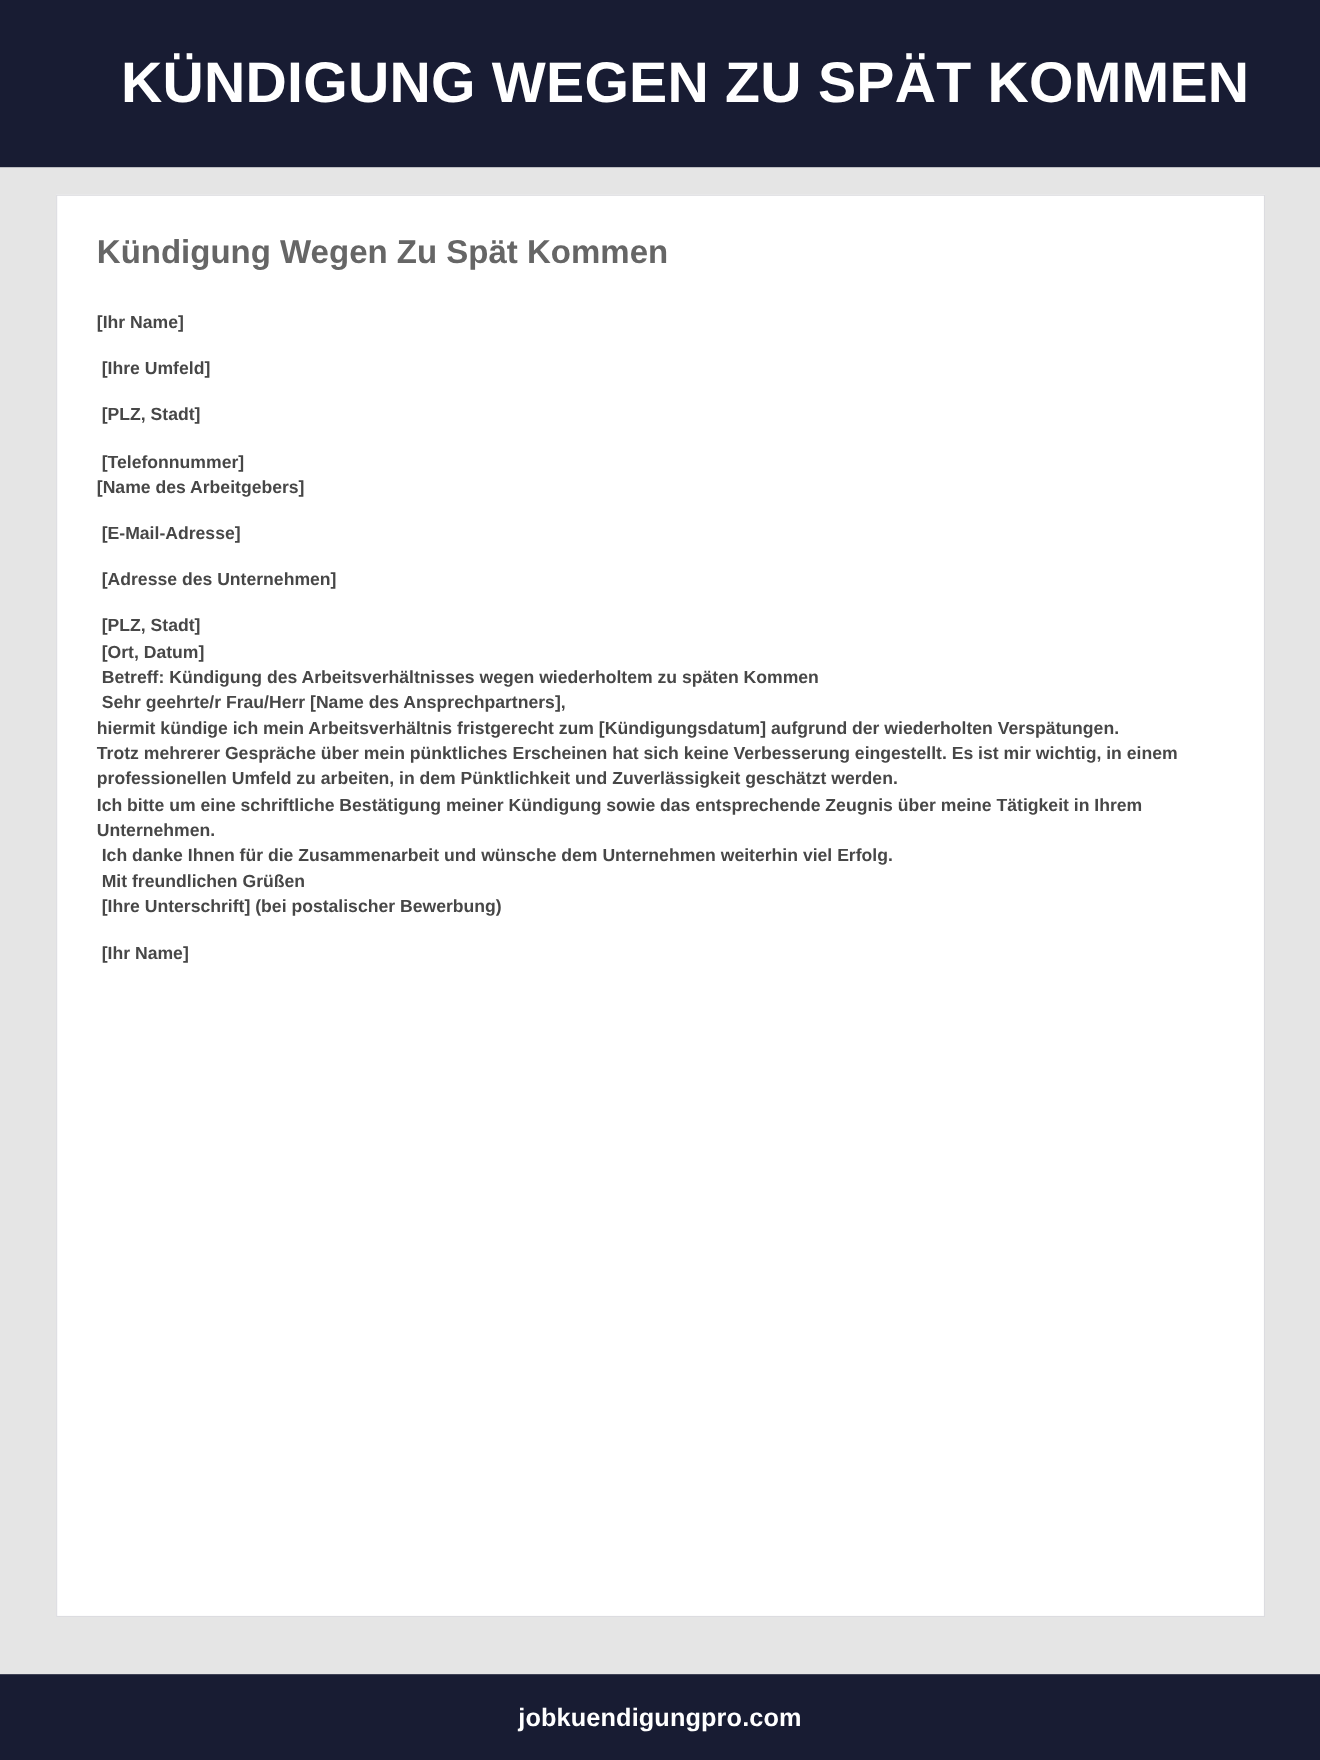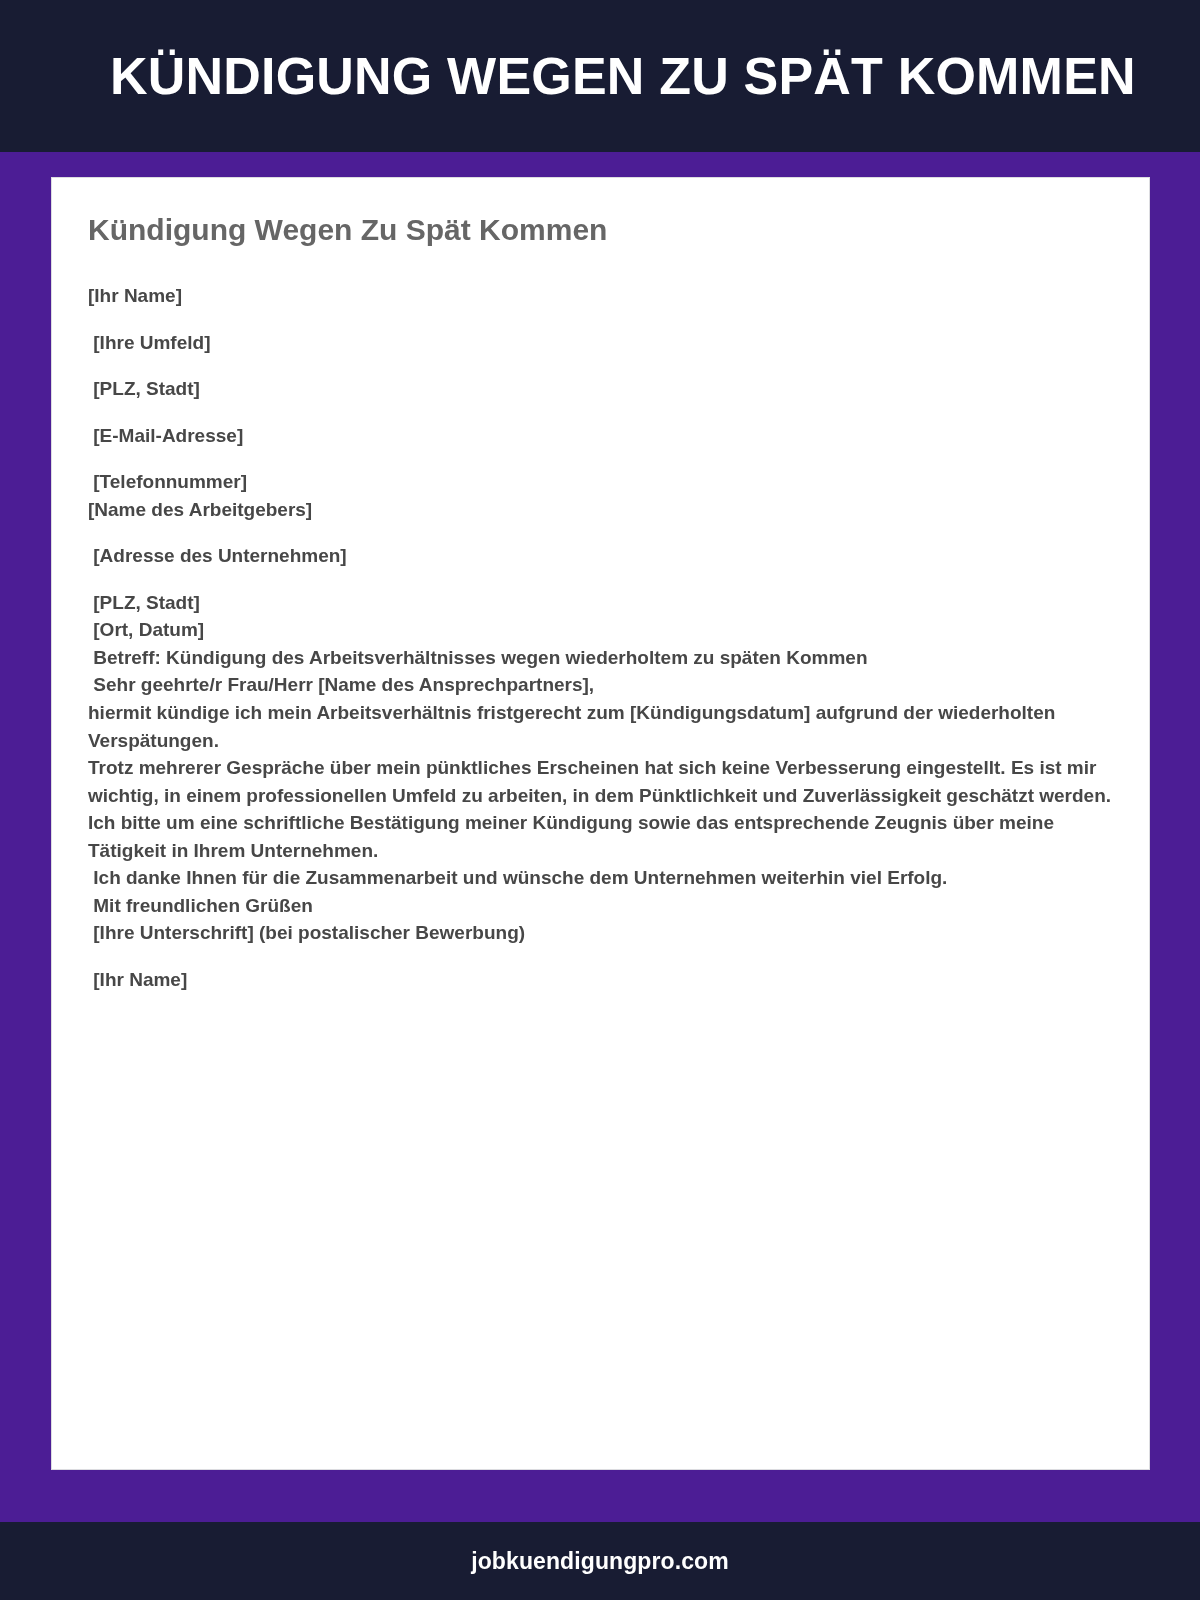--- a/index.html
+++ b/index.html
@@ -13,21 +13,21 @@
     background: #f6f7fb;
     font-family: "Liberation Sans", sans-serif;
     -webkit-font-smoothing: antialiased;
   }
 
   .page {
     width: 1200px;
     min-height: 1600px;
     display: flex;
     flex-direction: column;
-    background: #4c1d95;
+    background: #e5e5e5;
   }
 
   
   .site-header {
     background: #181c33;
     height: 152px;
     display: flex;
     align-items: center;
     padding: 0 110px;
     box-sizing: border-box;
@@ -63,21 +63,21 @@
     margin: 0 0 34px 0;
     color: #666666;
     font-size: 30px;
     line-height: 1.2;
     font-weight: bold;
     font-family: "Liberation Sans", sans-serif;
   }
 
   .letter-body {
     color: #474747;
-    font-size: 19px;
+    font-size: 16px;
     font-weight: bold;
     line-height: 1.45;
     font-family: "Liberation Sans", sans-serif;
   }
 
   .letter-body p {
     margin: 0 0 19px 0;
     white-space: pre-wrap;
   }
   .letter-body p:last-child {
@@ -109,23 +109,23 @@
     <h1>KÜNDIGUNG WEGEN ZU SPÄT KOMMEN</h1>
   </header>
 
   <main class="main-area">
     <section class="letter-card">
       <h2 class="letter-title">Kündigung Wegen Zu Spät Kommen</h2>
       <div class="letter-body">
         <p>[Ihr Name]</p>
         <p> [Ihre Umfeld]</p>
         <p> [PLZ, Stadt]</p>
-        <p> [E-Mail-Adresse]</p>
         <p> [Telefonnummer]
 [Name des Arbeitgebers]</p>
+        <p> [E-Mail-Adresse]</p>
         <p> [Adresse des Unternehmen]</p>
         <p> [PLZ, Stadt]
  [Ort, Datum]
  Betreff: Kündigung des Arbeitsverhältnisses wegen wiederholtem zu späten Kommen
  Sehr geehrte/r Frau/Herr [Name des Ansprechpartners],
 hiermit kündige ich mein Arbeitsverhältnis fristgerecht zum [Kündigungsdatum] aufgrund der wiederholten Verspätungen.
 Trotz mehrerer Gespräche über mein pünktliches Erscheinen hat sich keine Verbesserung eingestellt. Es ist mir wichtig, in einem professionellen Umfeld zu arbeiten, in dem Pünktlichkeit und Zuverlässigkeit geschätzt werden.
 Ich bitte um eine schriftliche Bestätigung meiner Kündigung sowie das entsprechende Zeugnis über meine Tätigkeit in Ihrem Unternehmen.
  Ich danke Ihnen für die Zusammenarbeit und wünsche dem Unternehmen weiterhin viel Erfolg.
  Mit freundlichen Grüßen

